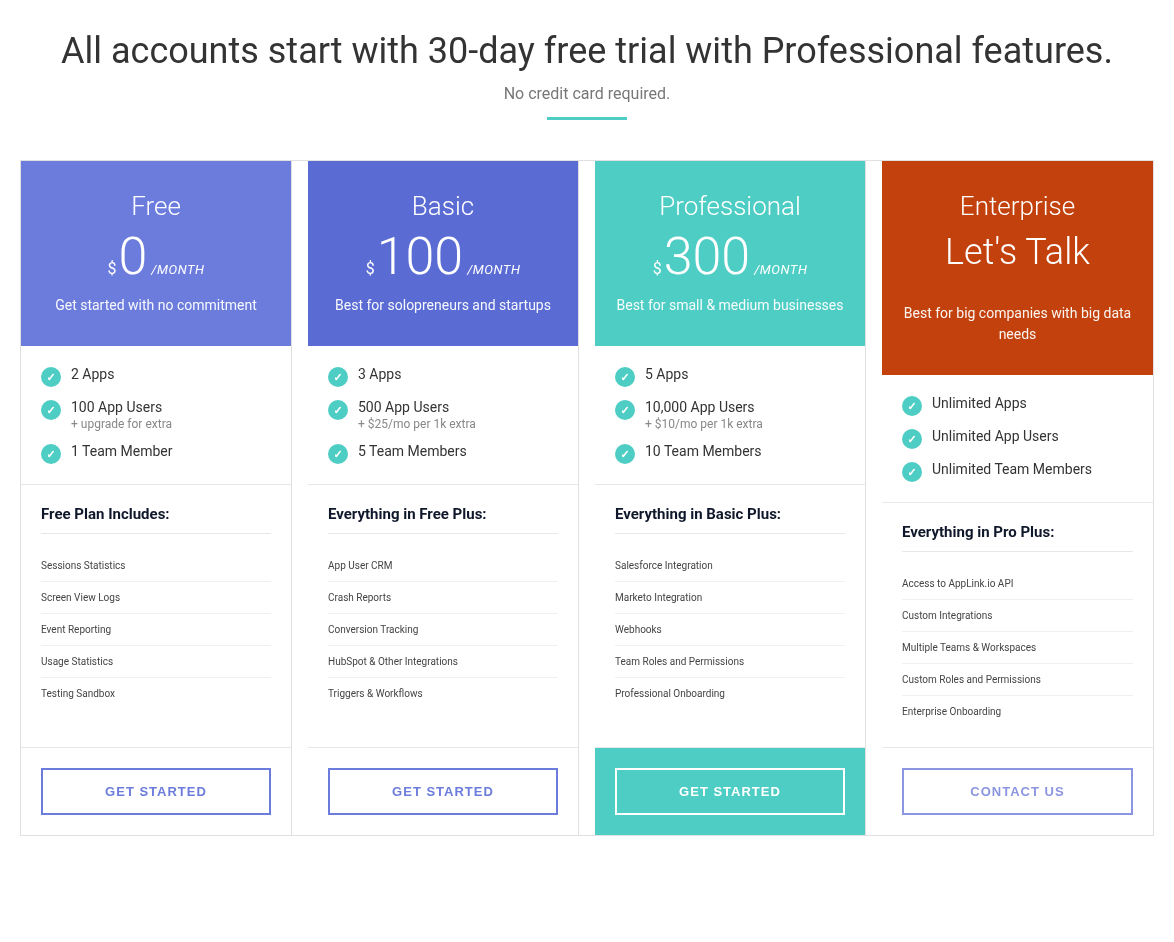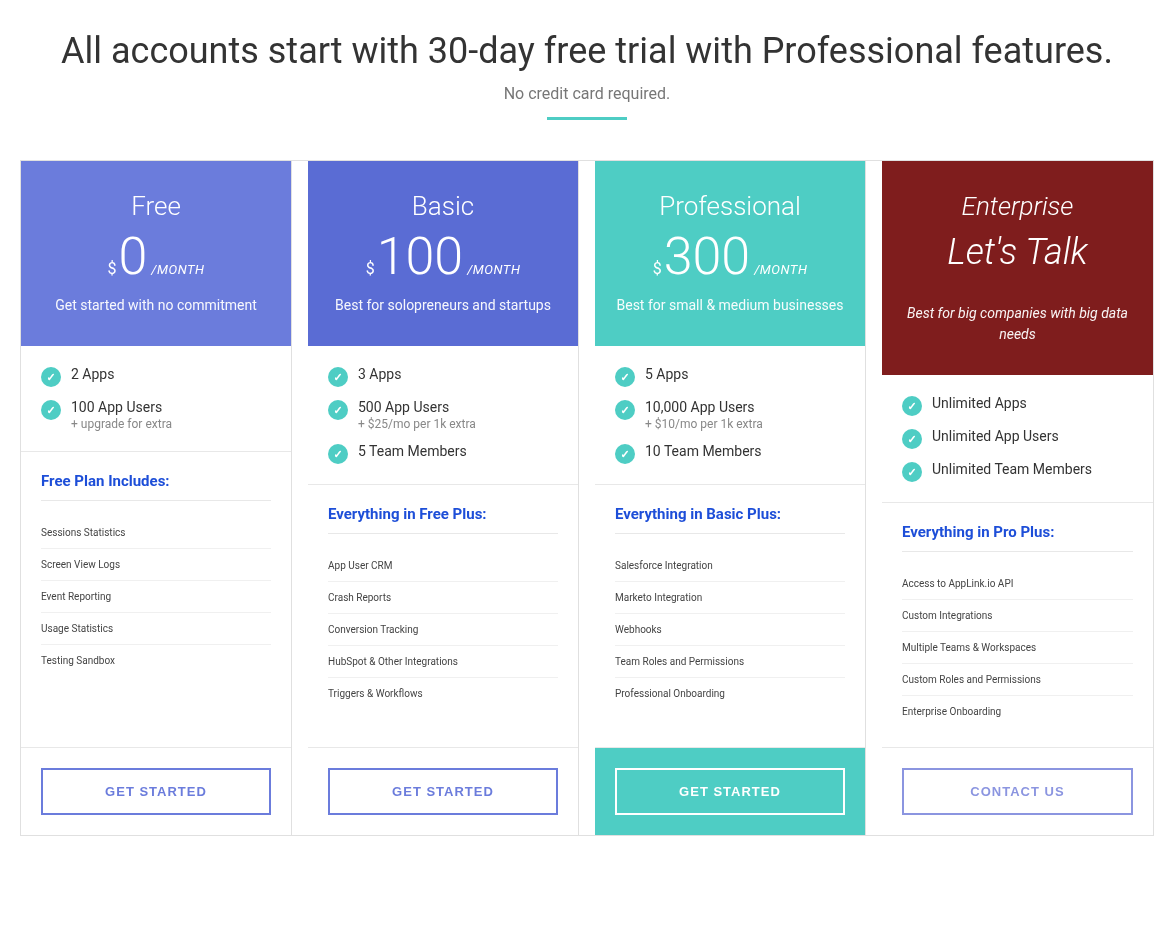--- a/index.html
+++ b/index.html
@@ -49,21 +49,21 @@
       border-right: none;
     }
     .plan-header {
       padding: 30px 20px;
       text-align: center;
       color: #fff;
     }
     .plan-header.free { background: #6b7cdc; }
     .plan-header.basic { background: #5a6cd4; }
     .plan-header.professional { background: #4ecdc4; }
-    .plan-header.enterprise { background: #7f1d1d; font-style: italic; }
+    .plan-header.enterprise { background: #c2410c; }
     .plan-name {
       font-size: 26px;
       font-weight: 300;
       margin-bottom: 10px;
     }
     .plan-price-row {
       display: flex;
       align-items: baseline;
       justify-content: center;
       margin-bottom: 12px;
@@ -131,21 +131,21 @@
       color: #888;
       margin-top: 2px;
     }
     .plan-includes {
       padding: 20px 20px;
       flex: 1;
     }
     .includes-title {
       font-size: 15px;
       font-weight: 700;
-      color: #1d4ed8;
+      color: #0f172a;
       margin-bottom: 16px;
       padding-bottom: 10px;
       border-bottom: 1px solid #e8e8e8;
     }
     .includes-list {
       list-style: none;
     }
     .includes-list li {
       padding: 10px 0;
       font-size: 10px;
@@ -214,20 +214,26 @@
               <span>2 Apps</span>
             </span>
           </div>
           <div class="feature-item">
             <span class="check-icon"></span>
             <span class="feature-text-block">
               <span>100 App Users</span>
               <span class="feature-extra">+ upgrade for extra</span>
             </span>
           </div>
+          <div class="feature-item">
+            <span class="check-icon"></span>
+            <span class="feature-text-block">
+              <span>1 Team Member</span>
+            </span>
+          </div>
         </div>
         <div class="plan-includes">
           <div class="includes-title">Free Plan Includes:</div>
           <ul class="includes-list">
             <li>Sessions Statistics</li>
             <li>Screen View Logs</li>
             <li>Event Reporting</li>
             <li>Usage Statistics</li>
             <li>Testing Sandbox</li>
           </ul>

